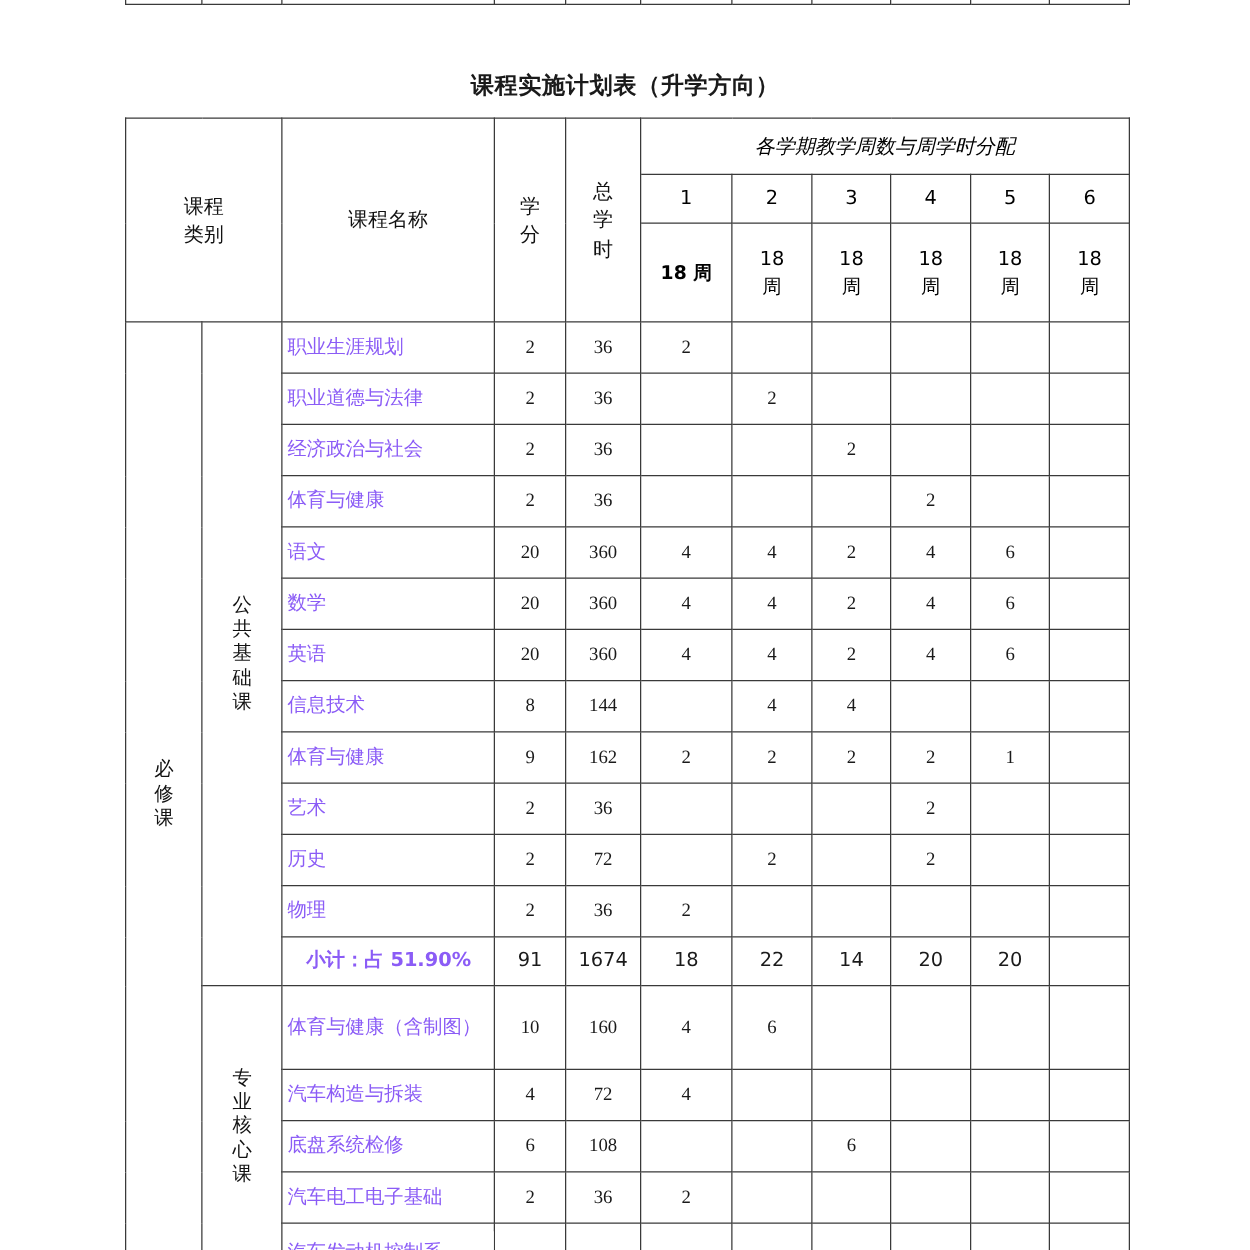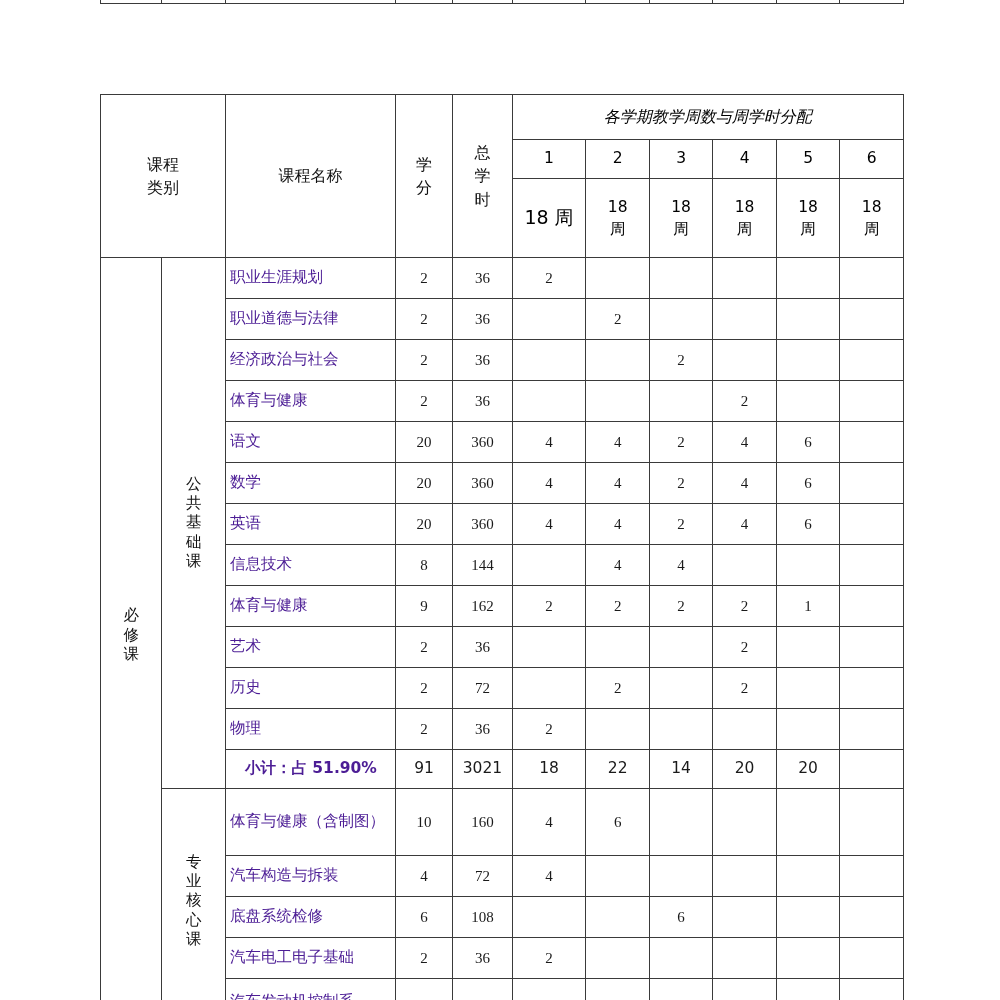--- a/index.html
+++ b/index.html
@@ -100,21 +100,21 @@
     height: 44px;
     font-style: italic;
   }
   .hdr-weeks {
     text-align: center;
     font-family: "DejaVu Sans", "Liberation Sans", sans-serif;
     font-weight: bold;
     font-size: 15.5px;
     height: 78px;
   }
-  .hdr-weeks.wide { font-size: 19px; }
+  .hdr-weeks.wide { font-size: 15px; font-weight: bold; }
 
   
   .vtext {
     display: block;
     text-align: center;
     line-height: 1.45;
   }
   .vtext span { display: block; }
 
   
@@ -127,21 +127,21 @@
     letter-spacing: 0;
   }
   .cat-vert span { display: block; }
 
   
   .cname {
     text-align: left;
     font-size: 15.5px;
     font-family: "DejaVu Sans", "Liberation Sans", sans-serif;
     padding-left: 8px;
-    color: #4c1d95;
+    color: #8b5cf6;
   }
   .num {
     text-align: center;
     font-size: 15px;
     font-family: "Liberation Serif", "DejaVu Serif", serif;
     color: #1a1a1a;
   }
   .row-std td { height: 40px; }
   .row-tall td { height: 66px; }
   .subtotal td {
@@ -199,20 +199,21 @@
         <td></td>
         <td></td>
         <td></td>
         <td></td>
         <td></td>
       </tr>
     </tbody>
       </table>
   </div>
 
+  <div class="doc-title">课程实施计划表（升学方向）</div>
 
   <div class="main-wrap">
     <table class="plan">
       <colgroup>
         <col style="width:60px">
         <col style="width:62px">
         <col style="width:166px">
         <col style="width:56px">
         <col style="width:58px">
         <col style="width:72px">
@@ -443,21 +444,21 @@
         <td class="num"></td>
         <td class="num"></td>
         <td class="num"></td>
         <td class="num"></td>
         <td class="num"></td>
       </tr>
 
       <tr class="subtotal">
         <td class="cname">小计：占 51.90%</td>
         <td class="num">91</td>
-        <td class="num">3021</td>
+        <td class="num">1674</td>
         <td class="num">18</td>
         <td class="num">22</td>
         <td class="num">14</td>
         <td class="num">20</td>
         <td class="num">20</td>
         <td class="num"></td>
       </tr>
 
       <tr class="row-tall">
         <td class="cat-vert" rowspan="5">

